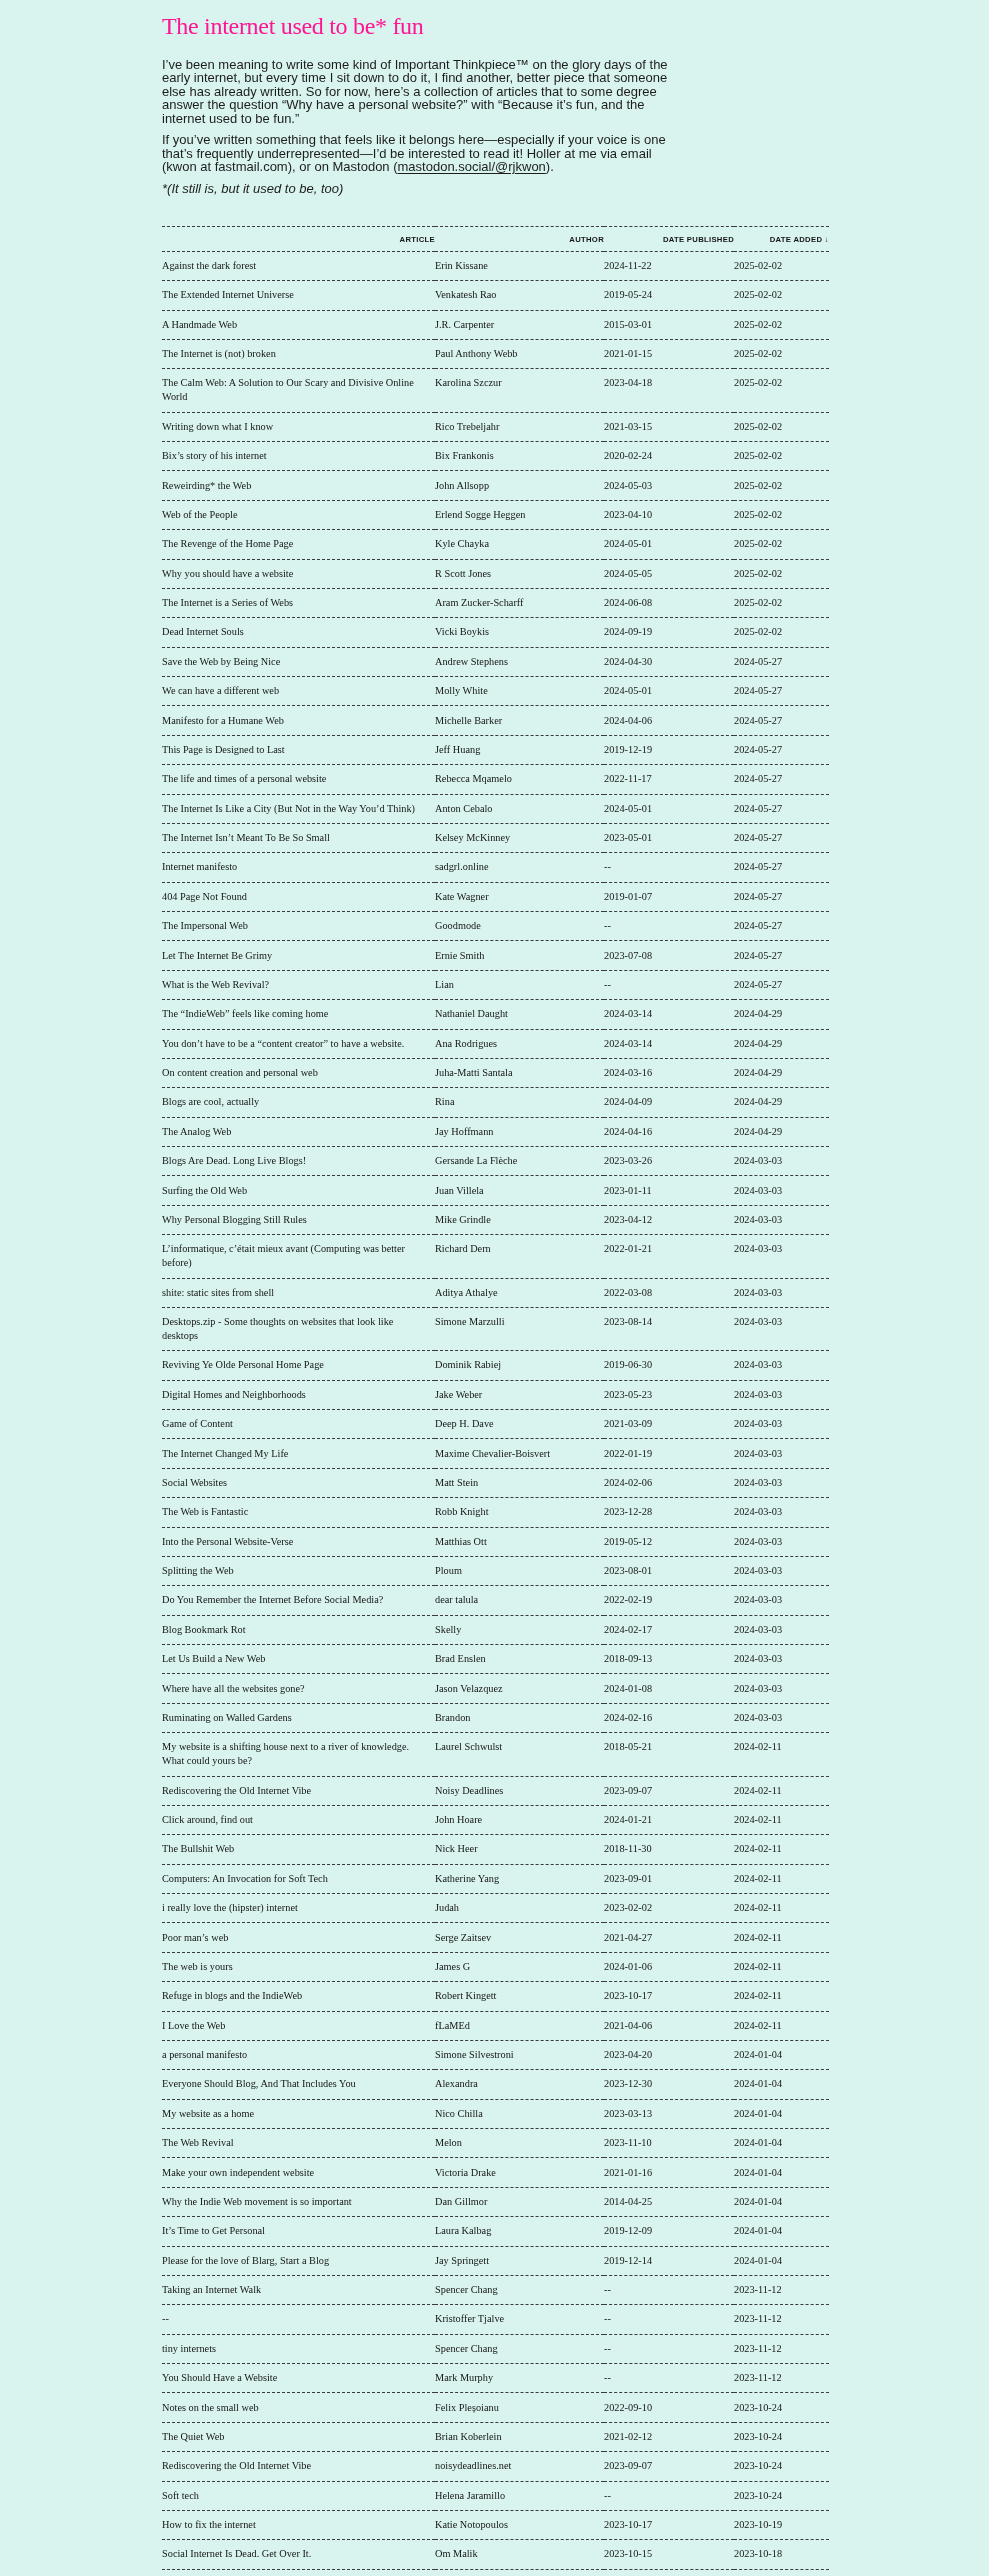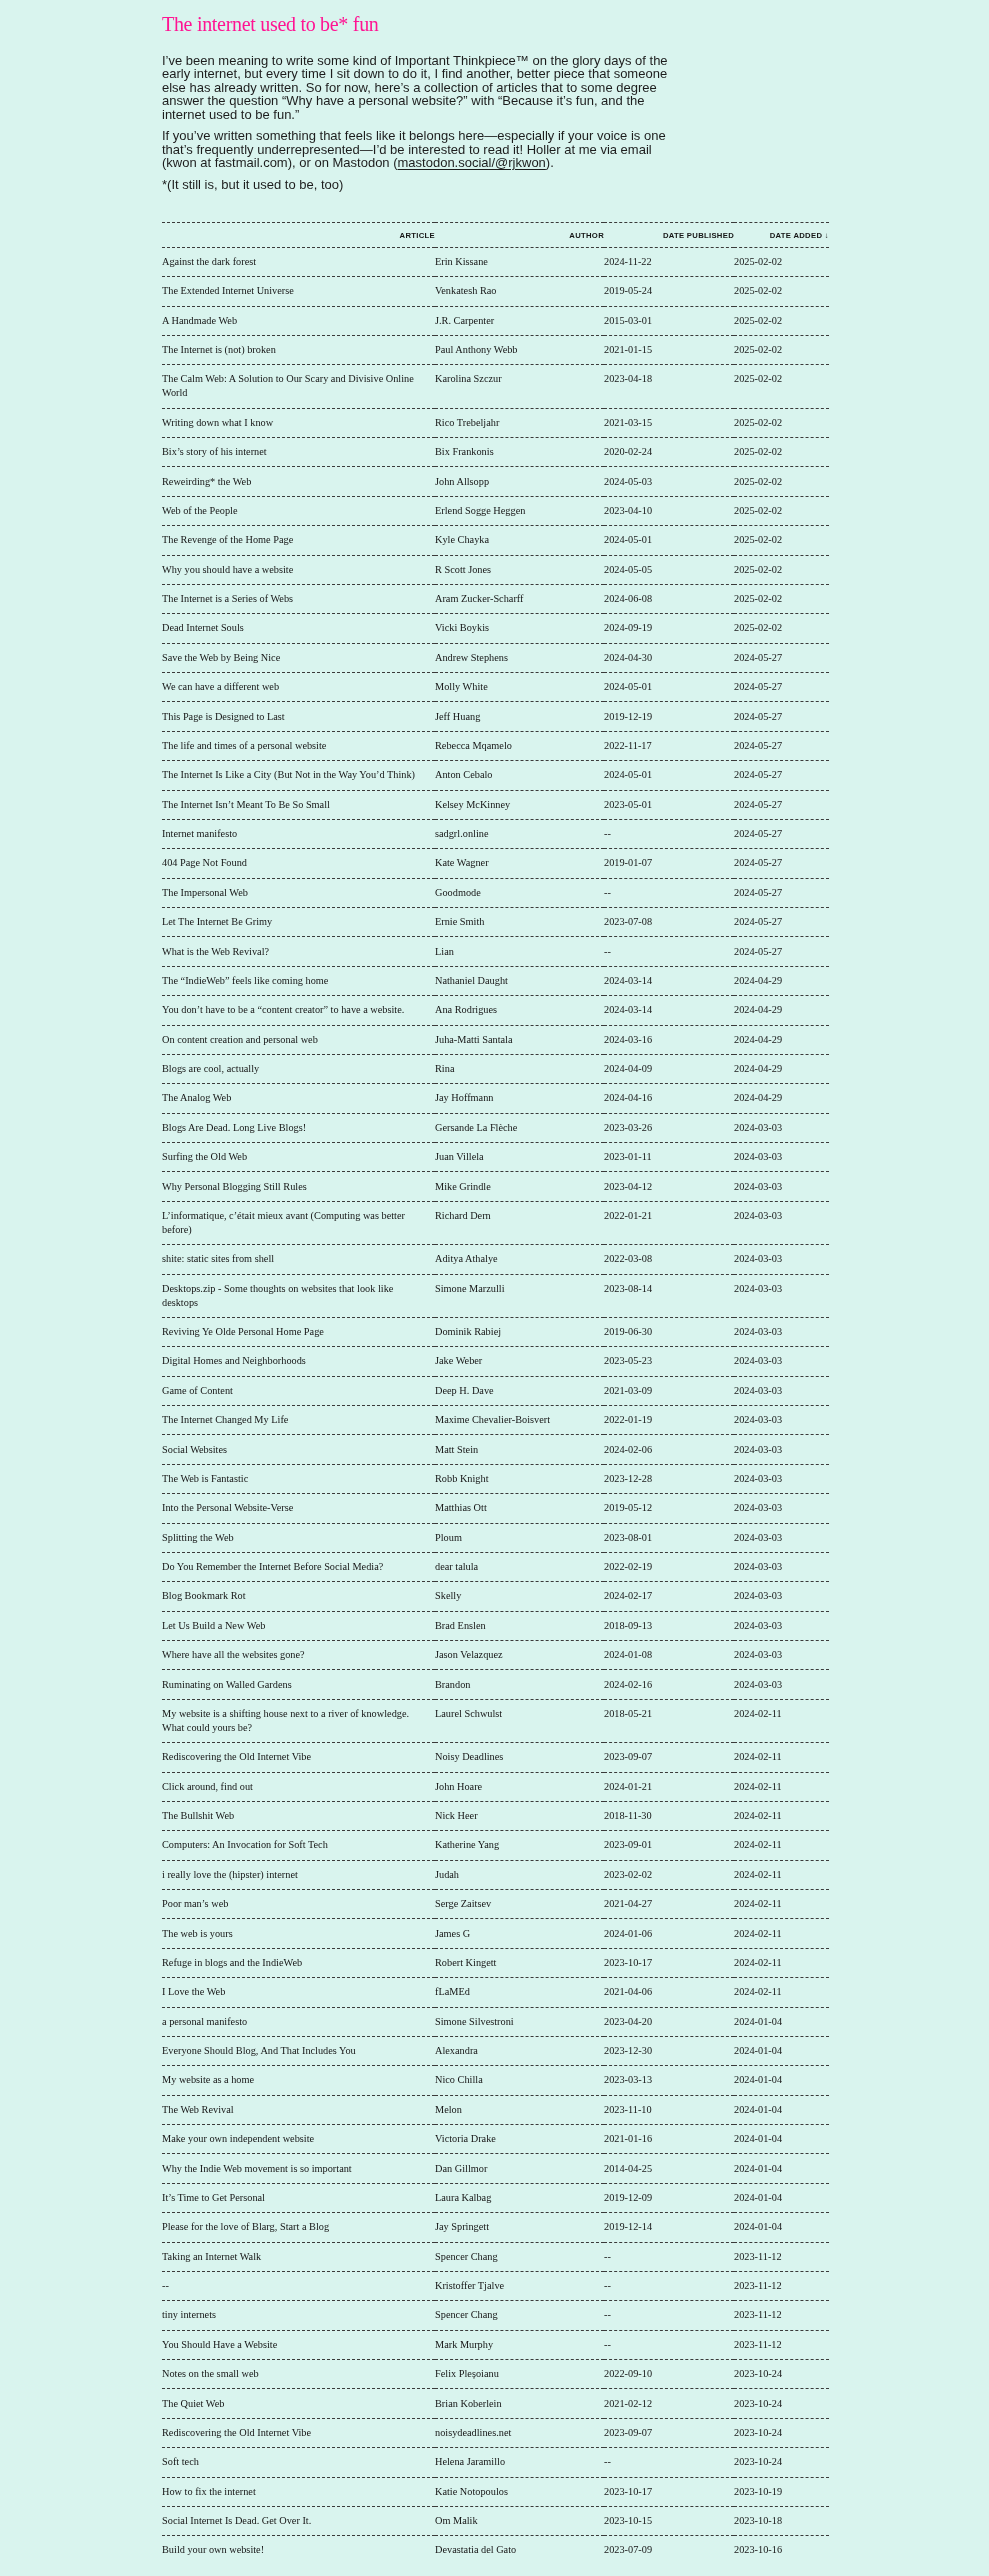--- a/index.html
+++ b/index.html
@@ -11,33 +11,33 @@
     padding-bottom: 25px;
   }
   .container {
     margin-left: 162px;
     width: 667px;
   }
   h1.page-title {
     font-family: "Liberation Serif", serif;
     font-weight: 400;
     color: #ff1493;
-    font-size: 20px;
+    font-size: 24px;
     letter-spacing: -0.3px;
     margin: 13.4px 0 0 0;
   }
   .intro {
     margin-top: 17.5px;
     width: 515px;
     font-size: 13px;
     line-height: 13.4px;
     color: #1d1d1d;
   }
   .intro p { margin: 0 0 8.2px 0; }
-  .intro .footnote { margin-top: 4px; }
+  .intro .footnote { font-style: italic; margin-top: 4px; }
   a.inline-link, a.footer-link {
     color: inherit;
     text-decoration: underline;
     text-underline-offset: 1.5px;
   }
   table.articles {
     margin-top: 31px;
     width: 667px;
     border-collapse: collapse;
     table-layout: fixed;
@@ -199,20 +199,26 @@
         </tr>
 
         <tr>
           <td class="cell-article">We can have a different web</td>
           <td class="cell-author">Molly White</td>
           <td class="cell-published">2024-05-01</td>
           <td class="cell-added">2024-05-27</td>
         </tr>
 
 
+        <tr>
+          <td class="cell-article">Manifesto for a Humane Web</td>
+          <td class="cell-author">Michelle Barker</td>
+          <td class="cell-published">2024-04-06</td>
+          <td class="cell-added">2024-05-27</td>
+        </tr>
 
         <tr>
           <td class="cell-article">This Page is Designed to Last</td>
           <td class="cell-author">Jeff Huang</td>
           <td class="cell-published">2019-12-19</td>
           <td class="cell-added">2024-05-27</td>
         </tr>
 
         <tr>
           <td class="cell-article">The life and times of a personal website</td>

